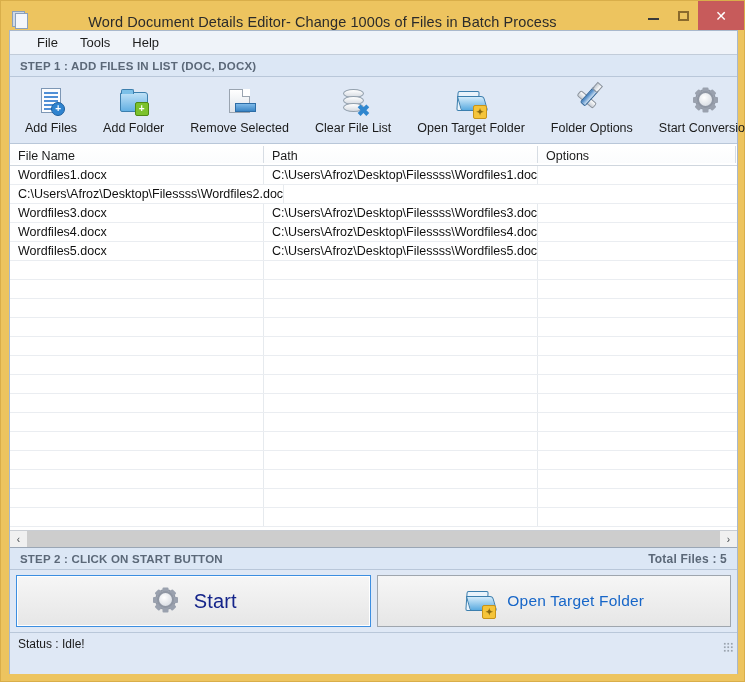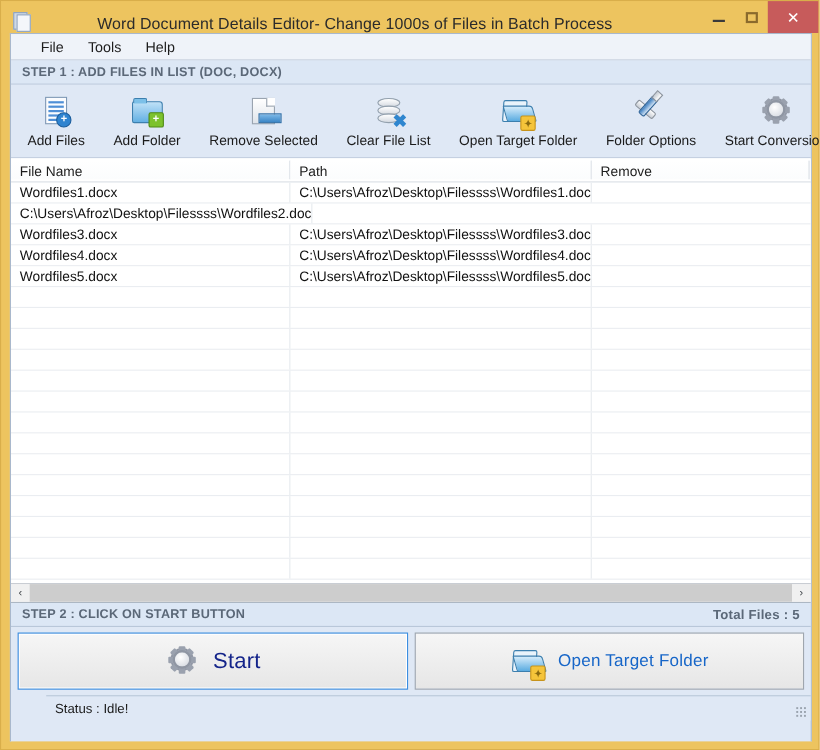--- a/index.html
+++ b/index.html
@@ -408,21 +408,20 @@
   #statusbar {
     height: 22px;
     background: #dfe8f5;
     border-top: 1px solid #b9c7d9;
     display: flex;
     align-items: center;
     padding-left: 8px;
     font-size: 12px;
     color: #1a1a1a;
     position: relative;
-    margin-left: 32px;
   }
   #grip {
     position:absolute; right:4px; bottom:3px; width:10px; height:10px;
     background-image:
       radial-gradient(circle, #9aa3ae 40%, transparent 41%);
     background-size: 3.5px 3.5px;
   }
 </style>
 </head>
 <body>
@@ -549,21 +548,21 @@
             </div>
         </div>
         <div class="lbl">Start Conversion</div>
       </div>
     </div>
 
     <div id="listwrap">
       <div id="list-header">
         <div class="col c-name">File Name</div>
         <div class="col c-path">Path</div>
-        <div class="col c-status">Remove</div>
+        <div class="col c-status">Options</div>
       </div>
       <div id="list-body">
           <div class="lrow">
             <div class="cell c-name">Wordfiles1.docx</div>
             <div class="cell c-path">C:\Users\Afroz\Desktop\Filessss\Wordfiles1.docx</div>
             <div class="cell c-status"></div>
           </div>
           <div class="lrow">
             <div class="cell c-path">C:\Users\Afroz\Desktop\Filessss\Wordfiles2.docx</div>
             <div class="cell c-status"></div>

